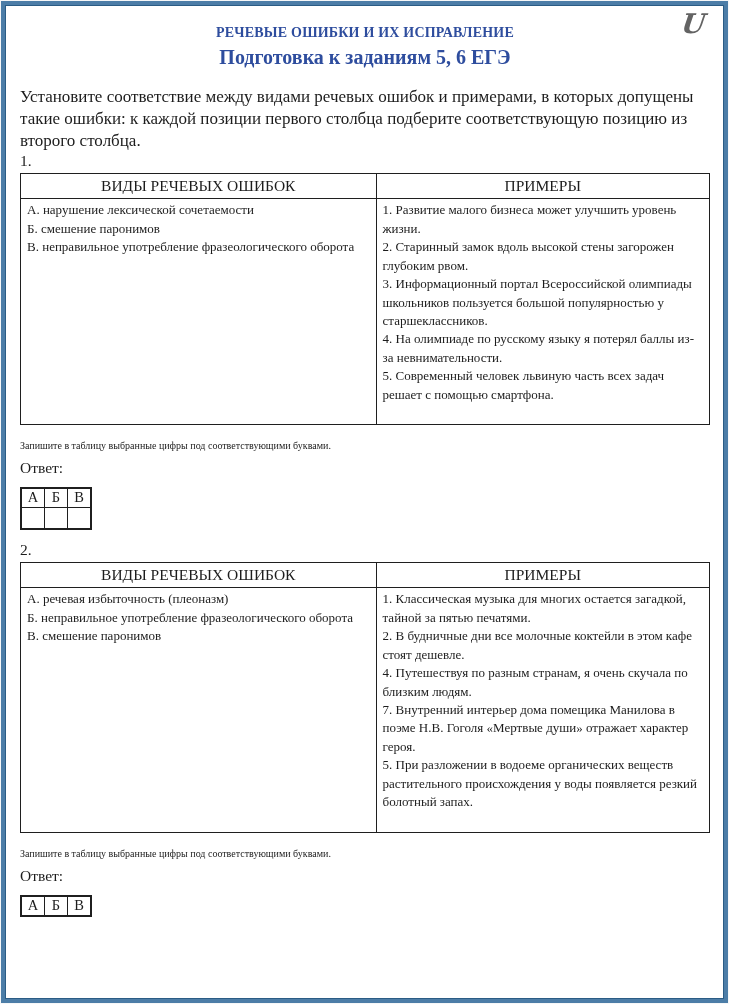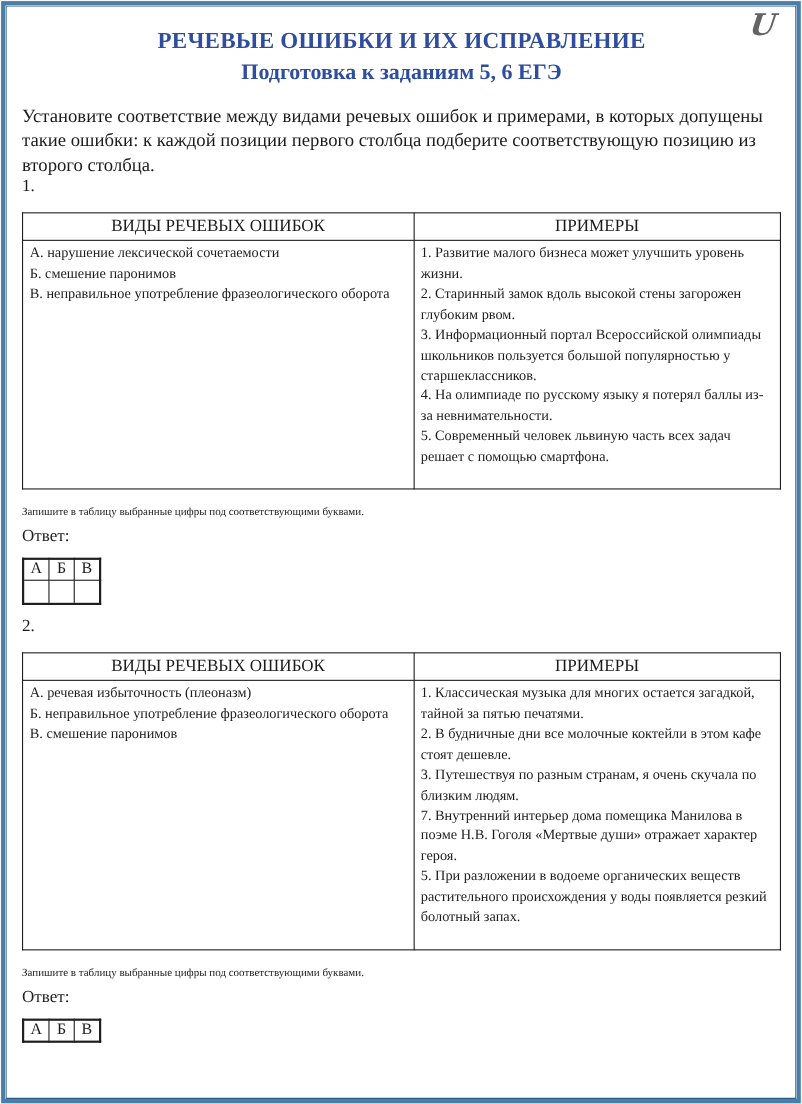--- a/index.html
+++ b/index.html
@@ -20,28 +20,28 @@
     padding:6px 14px 0 15px;
   }
   .monogram {
     position:absolute; top:3px; right:18px;
     font-family:"DejaVu Serif", serif;
     font-style:italic; font-weight:bold;
     font-size:27px; color:#636363;
     transform:skewX(-8deg);
   }
   .header { text-align:center; margin-top:14px; color:#2e4d9e; font-weight:bold; }
-  .title    { font-size:21px; letter-spacing:.2px; }
+  .title    { font-size:14px; letter-spacing:.2px; }
   .subtitle { font-size:20px; margin-top:5px; }
   .variant  { font-size:15.5px; margin-top:5px; }
 
   .intro { font-size:17px; line-height:1.28; margin-top:17px; }
   .task-number { font-size:15.5px; margin-top:1px; }
 
-  table.main { width:100%; border-collapse:collapse; margin-top:14px; table-layout:fixed; }
+  table.main { width:100%; border-collapse:collapse; margin-top:3px; table-layout:fixed; }
   table.main th, table.main td { border:1.5px solid #1f1f1f; }
   table.main th {
     font-weight:normal; font-size:15.5px;
     padding:3px 4px; text-align:center;
   }
   table.main td {
     vertical-align:top; font-size:13px;
     line-height:1.42; padding:2px 8px 20px 6px;
   }
   table.main col.left-col { width:51.6%; }
@@ -135,21 +135,21 @@
     </tr>
     <tr>
       <td>
         <p class="item">А. речевая избыточность (плеоназм)</p>
         <p class="item">Б. неправильное употребление фразеологического оборота</p>
         <p class="item">В. смешение паронимов</p>
       </td>
       <td>
         <p class="item">1. Классическая музыка для многих остается загадкой, тайной за пятью печатями.</p>
         <p class="item">2. В будничные дни все молочные коктейли в этом кафе стоят дешевле.</p>
-        <p class="item">3. Путешествуя по разным странам, я очень скучала по близким людям.</p>
+        <p class="item">4. Путешествуя по разным странам, я очень скучала по близким людям.</p>
         <p class="item">7. Внутренний интерьер дома помещика Манилова в поэме Н.В. Гоголя «Мертвые души» отражает характер героя.</p>
         <p class="item">5. При разложении в водоеме органических веществ растительного происхождения у воды появляется резкий болотный запах.</p>
       </td>
     </tr>
   </tbody>
     </table>
 
   <div class="instruction">Запишите в таблицу выбранные цифры под соответствующими буквами.</div>
   <div class="answer-label">Ответ:</div>
 

